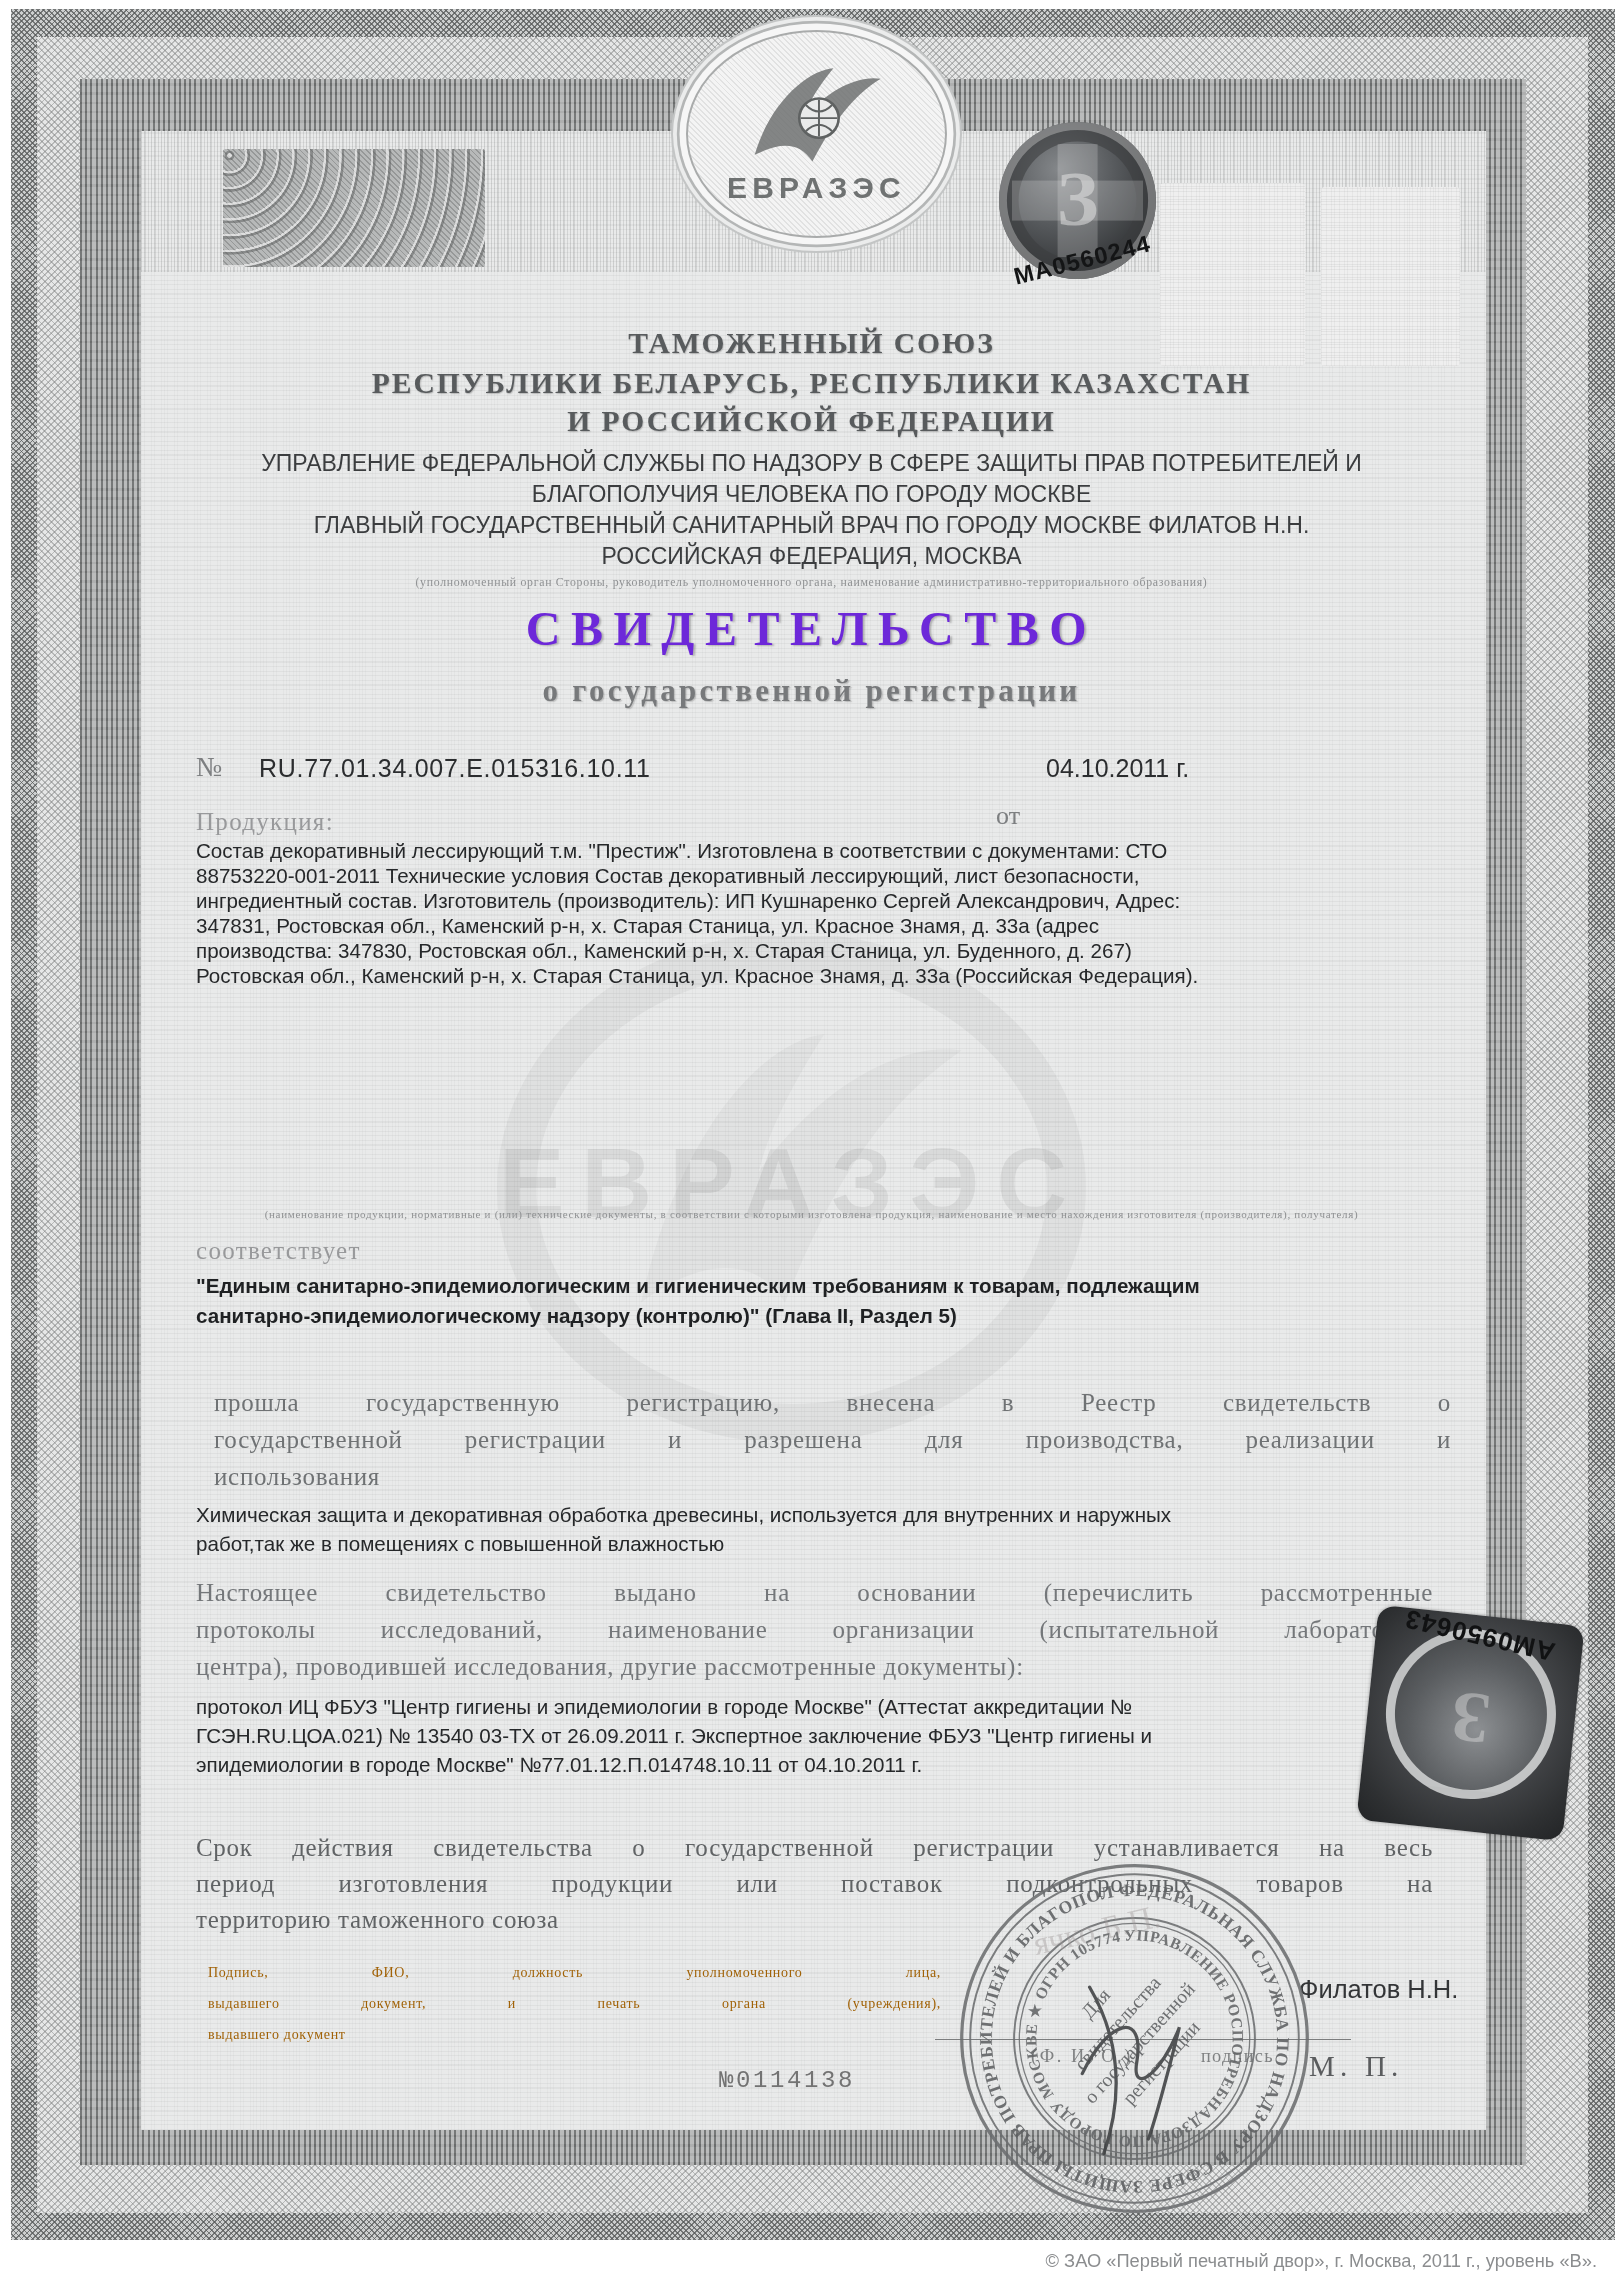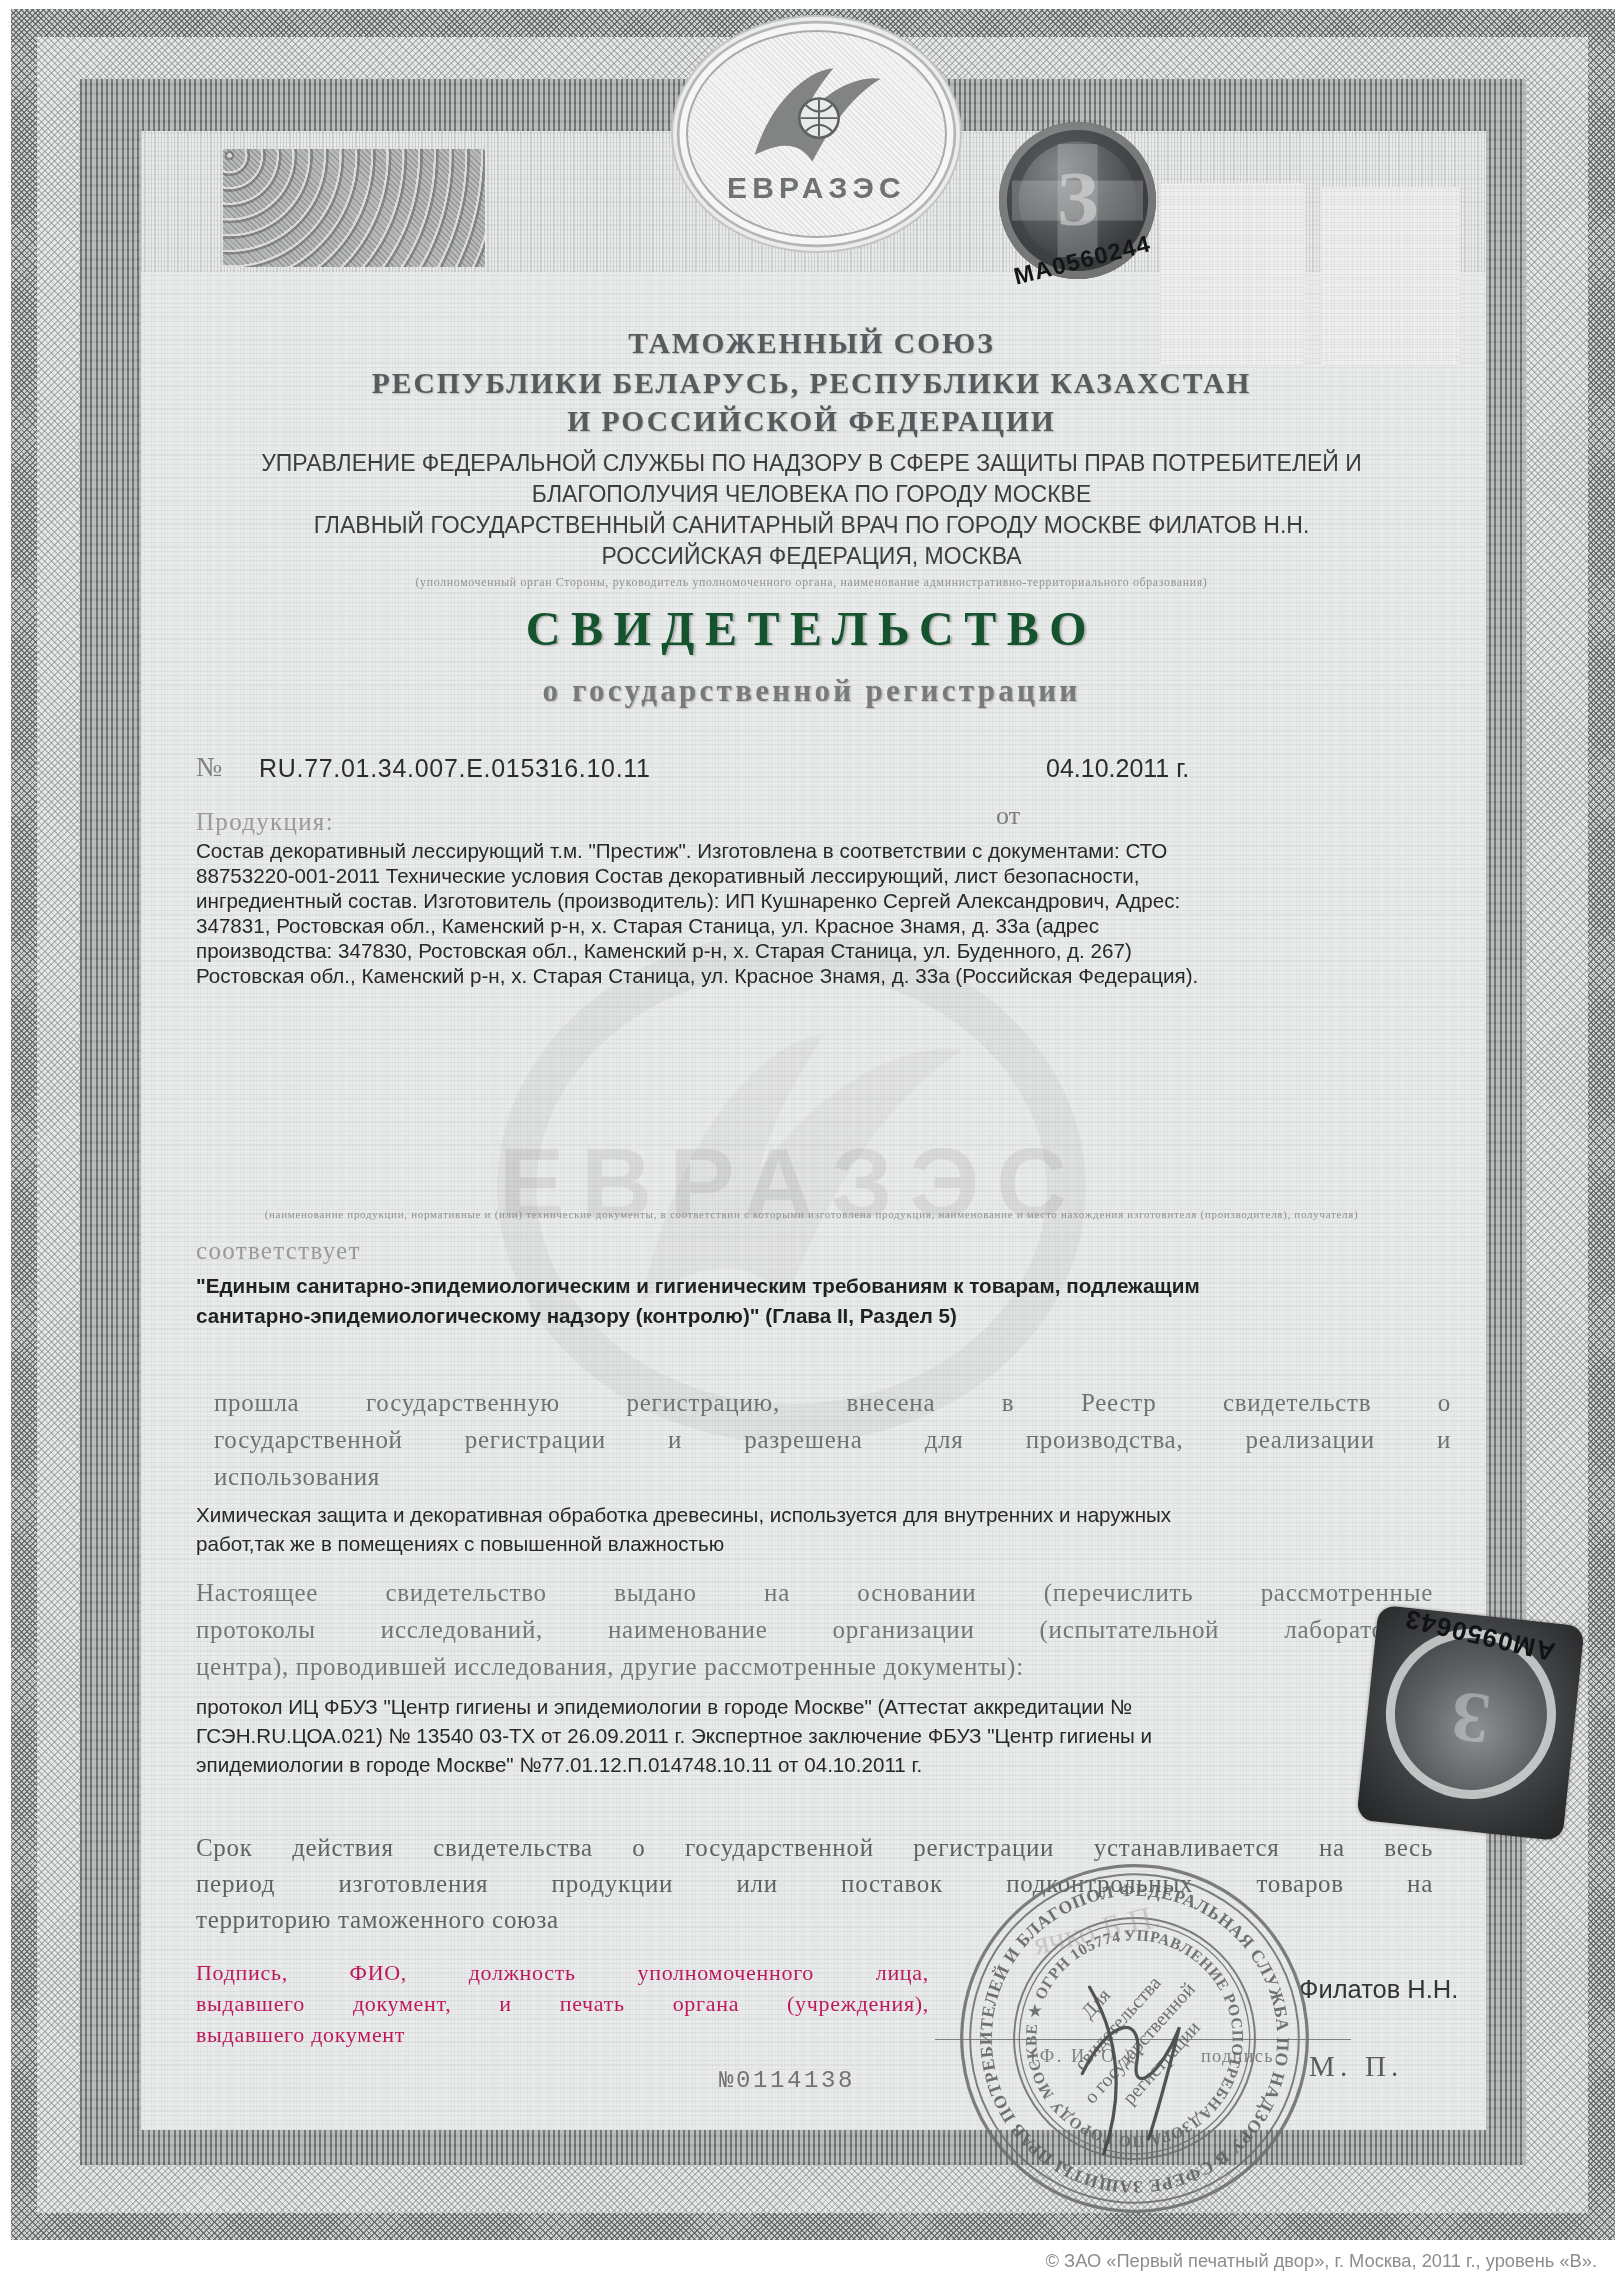--- a/index.html
+++ b/index.html
@@ -134,21 +134,21 @@
 <div class="abs ctr sans authority" style="top:512px;">ГЛАВНЫЙ ГОСУДАРСТВЕННЫЙ САНИТАРНЫЙ ВРАЧ ПО ГОРОДУ МОСКВЕ ФИЛАТОВ Н.Н.</div>
 <div class="abs ctr sans authority" style="top:543px;">РОССИЙСКАЯ ФЕДЕРАЦИЯ, МОСКВА</div>
 <div class="abs ctr cap" style="top:575px;">(уполномоченный орган Стороны, руководитель уполномоченного органа, наименование административно-территориального образования)</div>
 
 <svg class="abs watermark" viewBox="0 0 940 770">
   <ellipse cx="470" cy="385" rx="420" ry="360" fill="none" stroke="rgba(70,72,72,0.06)" stroke-width="60"></ellipse>
   <path d="M240,560 C300,290 430,160 520,150 C450,260 430,320 420,360 C520,220 650,160 730,175 C620,250 540,360 460,560 C410,480 320,500 240,560 Z" fill="rgba(80,82,82,0.05)"></path>
   <text x="470" y="430" text-anchor="middle" font-family="Liberation Sans, sans-serif" font-weight="bold" font-size="150" letter-spacing="26" fill="rgba(75,77,77,0.10)">ЕВРАЗЭС</text>
 </svg>
 
-<div class="abs ctr" style="top:601px;font-size:48px;font-weight:bold;letter-spacing:10.5px;color:#14532d;text-shadow:2px 1.3px 2px rgba(90,90,90,.4);">СВИДЕТЕЛЬСТВО</div>
+<div class="abs ctr" style="top:601px;font-size:48px;font-weight:bold;letter-spacing:10.5px;color:#6d28d9;text-shadow:2px 1.3px 2px rgba(90,90,90,.4);">СВИДЕТЕЛЬСТВО</div>
 <div class="abs ctr" style="top:673px;font-size:31px;font-weight:bold;letter-spacing:3.3px;color:#77797b;text-shadow:1.3px 0.7px 1.3px rgba(100,100,100,.35);">о государственной регистрации</div>
 
 <div class="abs" style="left:196px;top:751px;font-size:27.5px;color:#7d7f81;">№</div>
 <div class="abs sans" style="left:259px;top:754px;font-size:25px;color:#2b2d2f;letter-spacing:0.7px;">RU.77.01.34.007.E.015316.10.11</div>
 <div class="abs" style="left:996px;top:753px;font-size:26px;color:#7d7f81;margin-top:48px;">от</div>
 <div class="abs sans" style="left:1046px;top:754px;font-size:25px;color:#2b2d2f;">04.10.2011 г.</div>
 
 <div class="abs faded-label" style="left:196px;top:808px;">Продукция:</div>
 <div class="abs typed" style="left:196px;top:838px;width:1237px;line-height:25px;">
   <div>Состав декоративный лессирующий т.м. "Престиж". Изготовлена в соответствии с документами: СТО</div>
@@ -193,21 +193,21 @@
   <div class="emblem">З</div>
   <div class="holo-num-bottom">АМ0950643</div>
 </div>
 
 <div class="abs form-serif" style="left:196px;top:1830px;width:1237px;line-height:36px;color:#606365;">
   <div class="just">Срок действия свидетельства о государственной регистрации устанавливается на весь</div>
   <div class="just">период изготовления продукции или поставок подконтрольных товаров на</div>
   <div>территорию таможенного союза</div>
 </div>
 
-<div class="abs" style="left:196px;top:1957px;width:733px;font-size:22px;color:#be185d;line-height:31px;letter-spacing:0.7px;">
+<div class="abs" style="left:208px;top:1957px;width:733px;font-size:14px;color:#a16207;line-height:31px;letter-spacing:0.7px;">
   <div class="just">Подпись, ФИО, должность уполномоченного лица,</div>
   <div class="just">выдавшего документ, и печать органа (учреждения),</div>
   <div>выдавшего документ</div>
 </div>
 
 <div class="abs" style="left:719px;top:2067px;font-size:24px;color:#737373;letter-spacing:2.6px;font-family:Liberation Mono, monospace;">№0114138</div>
 
 <div class="abs line" style="left:935px;top:2039px;width:416px;"></div>
 <div class="abs" style="left:1031px;top:2046px;font-size:18.3px;color:#7f8182;letter-spacing:2.6px;">(Ф. И. О.)</div>
 <div class="abs" style="left:1201px;top:2046px;font-size:18.3px;color:#7f8182;letter-spacing:1.3px;">подпись</div>

